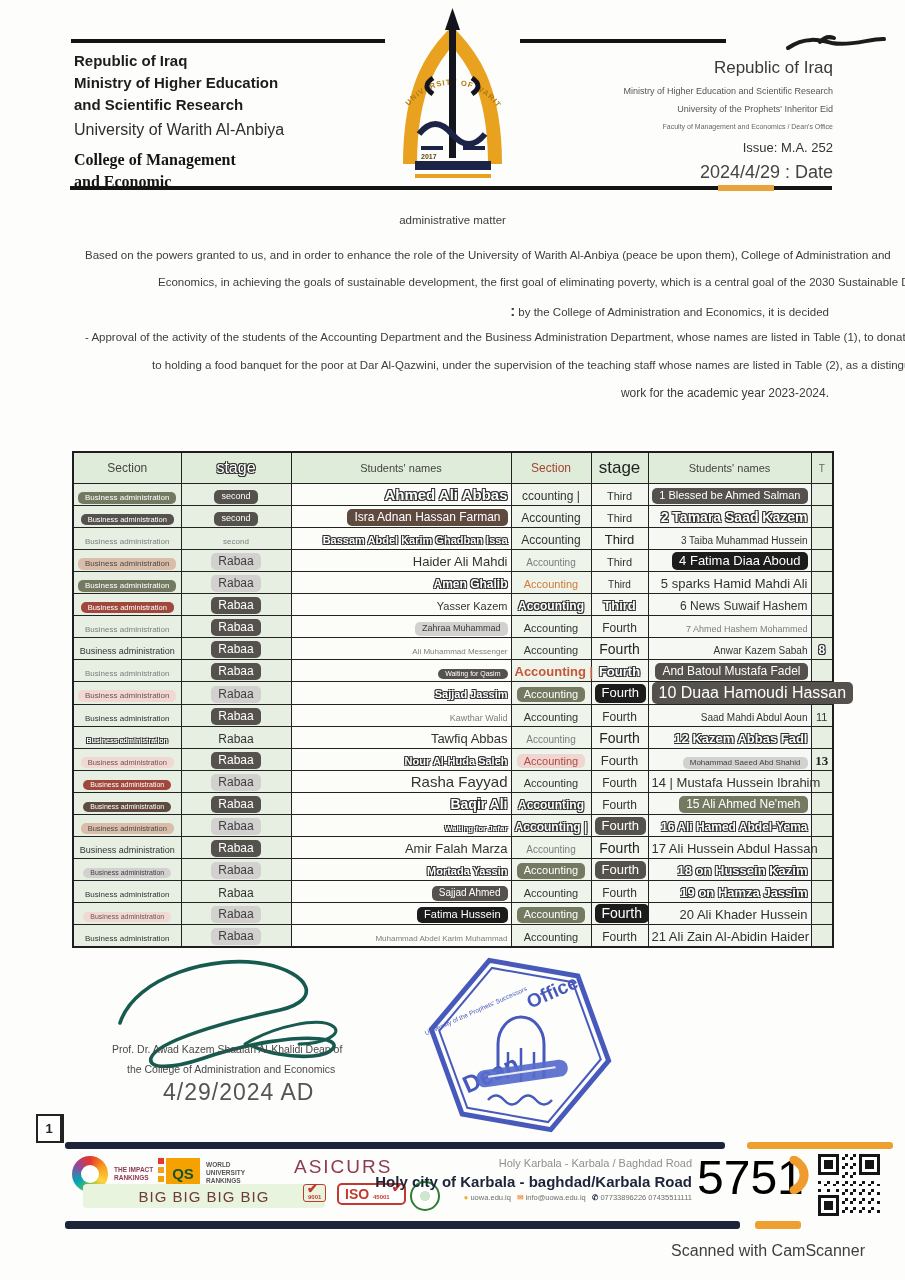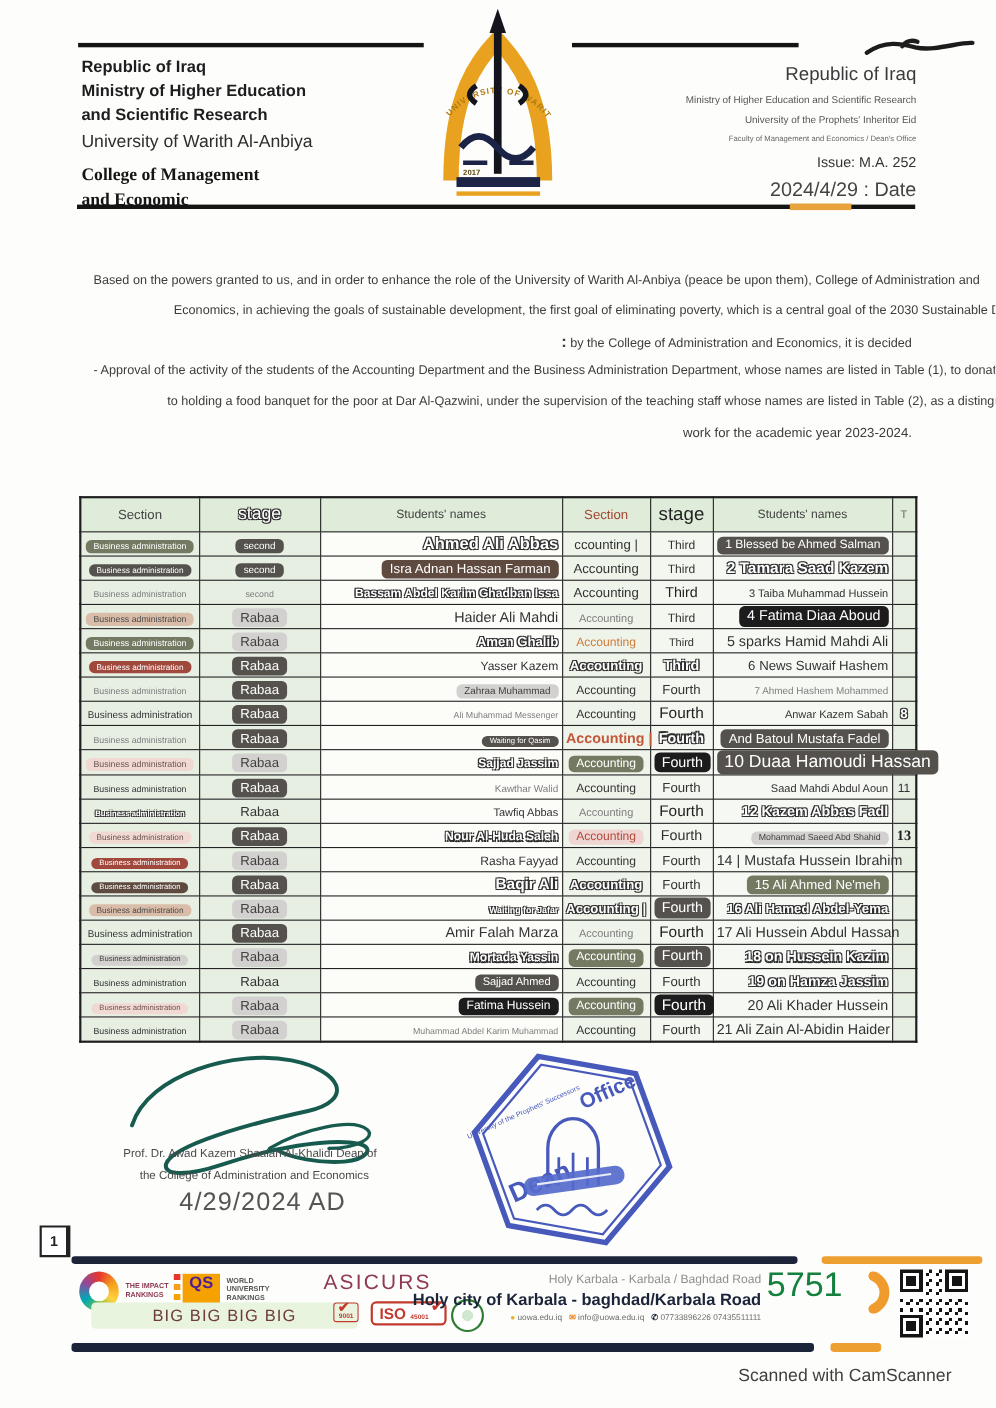--- a/index.html
+++ b/index.html
@@ -69,42 +69,42 @@
   
   .bar{position:absolute;height:7px;border-radius:3px;}
   .navy{background:#1b2438;}
   .orange{background:#eda02f;}
   .impact-logo{position:absolute;left:72px;top:1156px;width:36px;height:36px;border-radius:50%;
      background:conic-gradient(#e7352c,#f59f1e,#ffd23e,#7ac143,#00a7b5,#8e4a9e,#e7352c);}
   .impact-logo::after{content:"";position:absolute;left:9px;top:9px;width:18px;height:18px;
      border-radius:50%;background:#fff;}
   .logo-cap{font-size:6.5px;font-weight:bold;color:#8d3a52;line-height:8px;}
   .qs-box{position:absolute;left:166px;top:1158px;width:34px;height:30px;background:#f5a100;
-     color:#4c1d95;font-weight:bold;font-size:15px;display:flex;align-items:flex-start;justify-content:center;}
+     color:#14532d;font-weight:bold;font-size:15px;display:flex;align-items:center;justify-content:center;}
   .qs-squares{position:absolute;left:158px;top:1158px;width:6px;height:30px;
      background:repeating-linear-gradient(#e7352c 0 6px,#fff 6px 9px,#f59f1e 9px 15px,#fff 15px 18px,#f5a100 18px 24px,#fff 24px 30px);}
   .qs-cap{font-size:6.5px;font-weight:bold;color:#555;line-height:8px;}
   .asicurs{position:absolute;left:294px;top:1156px;font-size:19px;color:#8d3a52;letter-spacing:2px;}
   .bigpill{position:absolute;left:83px;top:1184px;width:242px;height:24px;background:#e9f4df;
      border-radius:4px;display:flex;align-items:center;justify-content:center;
      font-size:15px;color:#6e3b3b;letter-spacing:1px;}
   .iso9001{position:absolute;left:303px;top:1184px;font-size:6px;color:#c23a2e;font-weight:bold;
      border:1.5px solid #c23a2e;border-radius:3px;padding:9px 4px 1px 4px;}
   .iso9001::before{content:"\2714";position:absolute;left:3px;top:-4px;font-size:13px;color:#c23a2e;}
   .isobox{position:absolute;left:337px;top:1183px;border:2px solid #c23a2e;border-radius:5px;
      color:#c23a2e;font-weight:bold;font-size:14px;padding:1px 14px 1px 6px;background:#fff;}
   .isobox small{font-size:6px;}
   .isobox::after{content:"\2714";position:absolute;right:1px;top:-5px;font-size:13px;color:#c23a2e;}
   .greenring{position:absolute;left:410px;top:1181px;width:26px;height:26px;border:2px solid #2e7d32;
      border-radius:50%;background:radial-gradient(circle at 50% 50%,#cfe6cf 0 5px,#fff 5px);}
   .addr1{position:absolute;right:213px;top:1157px;font-size:11px;color:#8f8f8f;}
   .addr2{position:absolute;right:213px;top:1173px;font-size:15px;font-weight:bold;color:#1b2438;}
   .addr3{position:absolute;right:213px;top:1193px;font-size:7.5px;color:#6d6d6d;}
   .addr3 .ic{font-weight:bold;}
-  .num5751{position:absolute;left:697px;top:1150px;font-size:31px;color:#15803d;}
+  .num5751{position:absolute;left:697px;top:1150px;font-size:48px;color:#000000;}
   .camscan{position:absolute;right:40px;top:1242px;font-size:16px;color:#3f3f3f;}
 </style>
 </head>
 <body>
 
 <div id="doc">
 
   <div class="rule" style="left:71px;top:39px;width:655px;"></div>
 
   <div class="abs hdr-left" style="left:74px;top:50px;">
@@ -144,20 +144,21 @@
     <div class="hr-date">2024/4/29 : Date</div>
   </div>
 
   <svg class="abs" style="left:780px;top:22px;" width="110" height="45" viewBox="0 0 110 45">
     <path d="M8,26 C25,14 40,18 52,21 C70,25 92,16 104,17 M40,20 q6,-7 14,-4" stroke="#1c1c1c" stroke-width="4" fill="none" stroke-linecap="round"></path>
   </svg>
 
   <div class="rule" style="left:70px;top:186px;width:762px;"></div>
   <div class="abs" style="left:718px;top:185px;width:56px;height:6px;background:#e8a33c;"></div>
 
+  <div class="bt subject" style="top:214px;">administrative matter</div>
   <div class="bt" style="left:85px;top:249px;">Based on the powers granted to us, and in order to enhance the role of the University of Warith Al-Anbiya (peace be upon them), College of Administration and</div>
   <div class="bt" style="left:158px;top:276px;">Economics, in achieving the goals of sustainable development, the first goal of eliminating poverty, which is a central goal of the 2030 Sustainable Development Plan adopted</div>
   <div class="bt" style="right:76px;top:302px;">
     <span class="colon">:</span>
     <span>by the College of Administration and Economics, it is decided</span>
   </div>
   <div class="bt" style="left:85px;top:331px;">- Approval of the activity of the students of the Accounting Department and the Business Administration Department, whose names are listed in Table (1), to donate</div>
   <div class="bt" style="left:152px;top:359px;">to holding a food banquet for the poor at Dar Al-Qazwini, under the supervision of the teaching staff whose names are listed in Table (2), as a distinguished volunteer</div>
   <div class="bt" style="right:76px;top:386px;font-size:12px;">work for the academic year 2023-2024.</div>
 
@@ -278,39 +279,39 @@
           <td><span class="c-bdark badge" style="font-size: 12px;">Rabaa</span></td>
           <td><span class="c-ps" style="font-size: 9px;">Kawthar Walid</span></td>
           <td><span class="c-p" style="font-size: 11px;">Accounting</span></td>
           <td><span class="c-p" style="font-size: 12px;">Fourth</span></td>
           <td><span class="c-p" style="font-size: 10px;">Saad Mahdi Abdul Aoun</span></td>
           <td><span class="c-p" style="font-size: 11px;">11</span></td>
         </tr>
         <tr>
           <td><span class="c-outline" style="font-size: 7px;">Business administration</span></td>
           <td><span class="c-p" style="font-size: 12px;">Rabaa</span></td>
-          <td><span class="c-p" style="font-size: 10px;">Tawfiq Abbas</span></td>
+          <td><span class="c-p" style="font-size: 13px;">Tawfiq Abbas</span></td>
           <td><span class="c-ps" style="font-size: 10px;">Accounting</span></td>
           <td><span class="c-big" style="font-size: 14px;">Fourth</span></td>
           <td><span class="c-outline" style="font-size: 13px;">12 Kazem Abbas Fadl</span></td>
           <td></td>
         </tr>
         <tr>
           <td><span class="c-bpink badge" style="font-size: 7.5px;">Business administration</span></td>
           <td><span class="c-bdark badge" style="font-size: 12px;">Rabaa</span></td>
           <td><span class="c-outline" style="font-size: 11px;">Nour Al-Huda Saleh</span></td>
           <td><span class="c-redpink" style="font-size: 11px;">Accounting</span></td>
           <td><span class="c-p" style="font-size: 13px;">Fourth</span></td>
           <td><span class="c-bgray badge" style="font-size: 8px;">Mohammad Saeed Abd Shahid</span></td>
           <td><span class="c-serif" style="font-size: 13px;">13</span></td>
         </tr>
         <tr>
           <td><span class="c-bred badge" style="font-size: 7px;">Business administration</span></td>
           <td><span class="c-bgray badge" style="font-size: 12px;">Rabaa</span></td>
-          <td><span class="c-p" style="font-size: 11px;">Rasha Fayyad</span></td>
+          <td><span class="c-p" style="font-size: 15px;">Rasha Fayyad</span></td>
           <td><span class="c-p" style="font-size: 11px;">Accounting</span></td>
           <td><span class="c-p" style="font-size: 12px;">Fourth</span></td>
           <td><span class="c-p" style="font-size: 13px;">14 | Mustafa Hussein Ibrahim</span></td>
           <td></td>
         </tr>
         <tr>
           <td><span class="c-bbrown badge" style="font-size: 7px;">Business administration</span></td>
           <td><span class="c-bdark badge" style="font-size: 12px;">Rabaa</span></td>
           <td><span class="c-outline" style="font-size: 14px;">Baqir Ali</span></td>
           <td><span class="c-outline" style="font-size: 12px;">Accounting</span></td>

